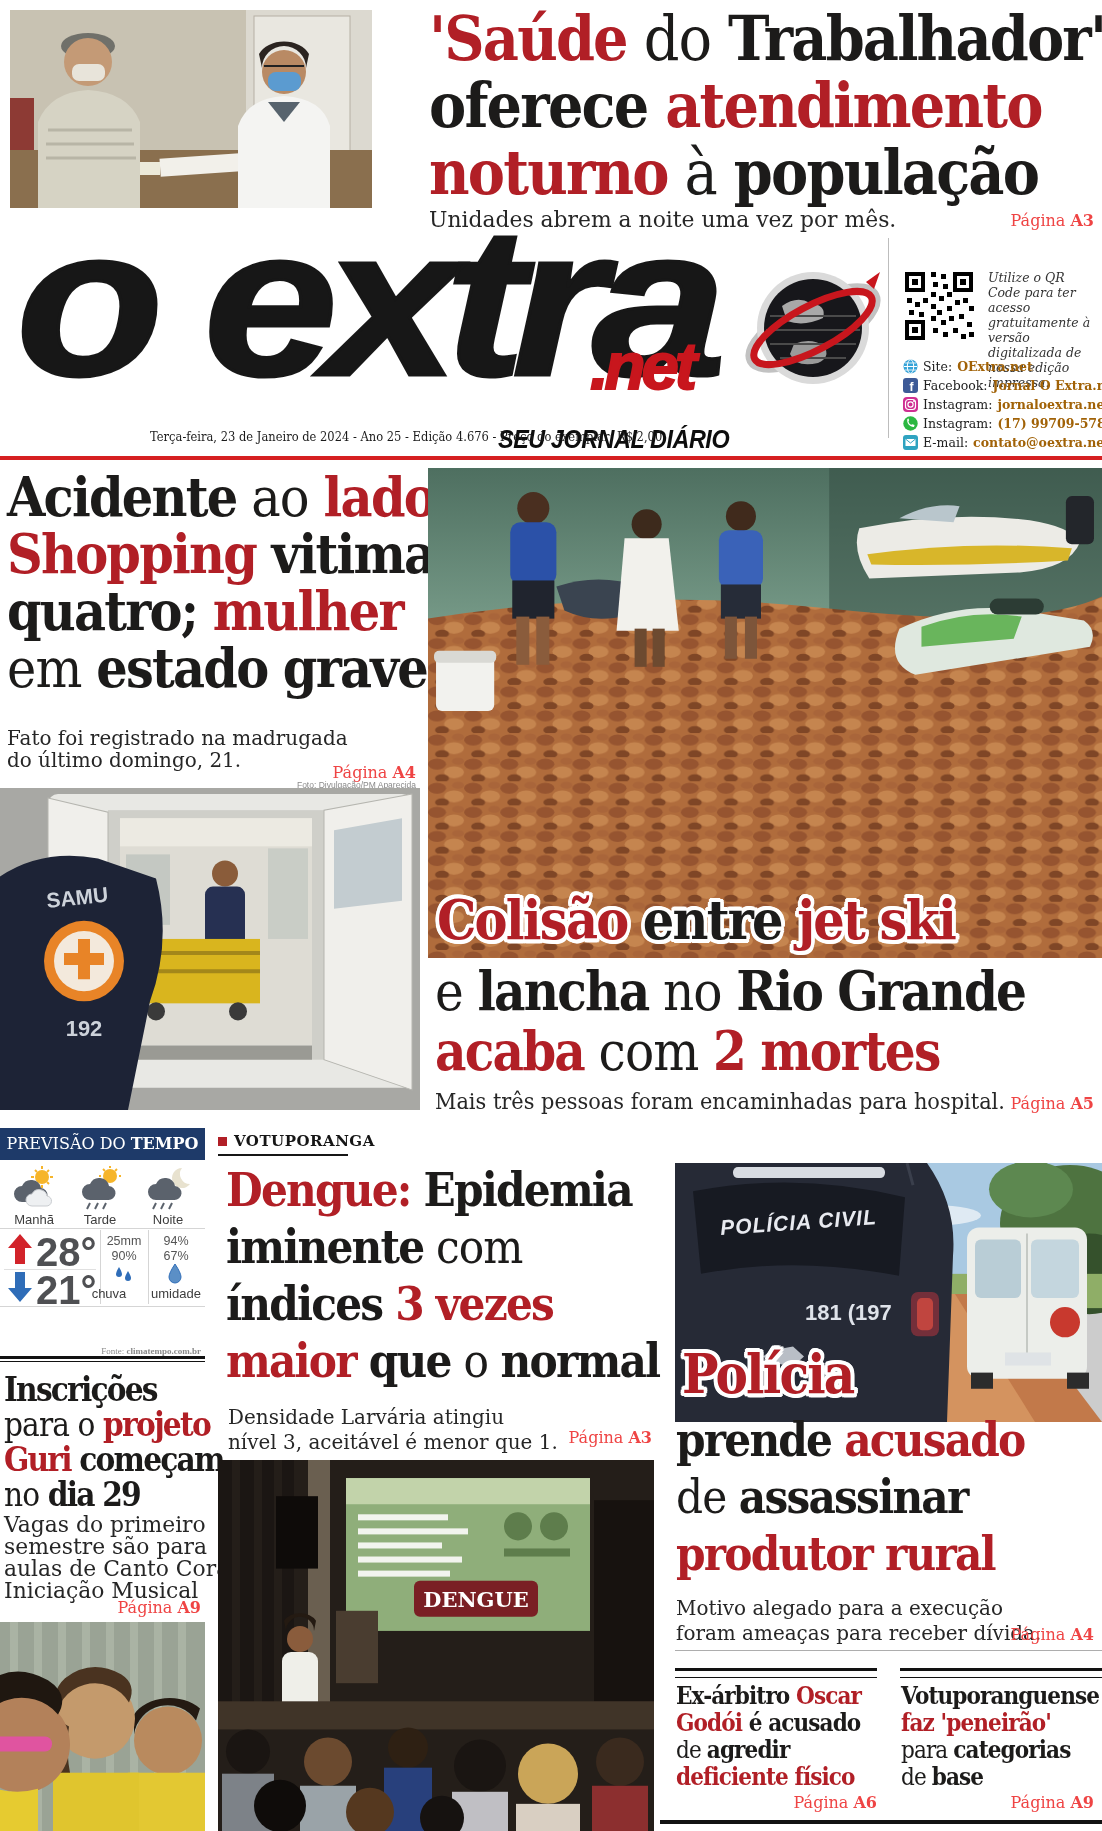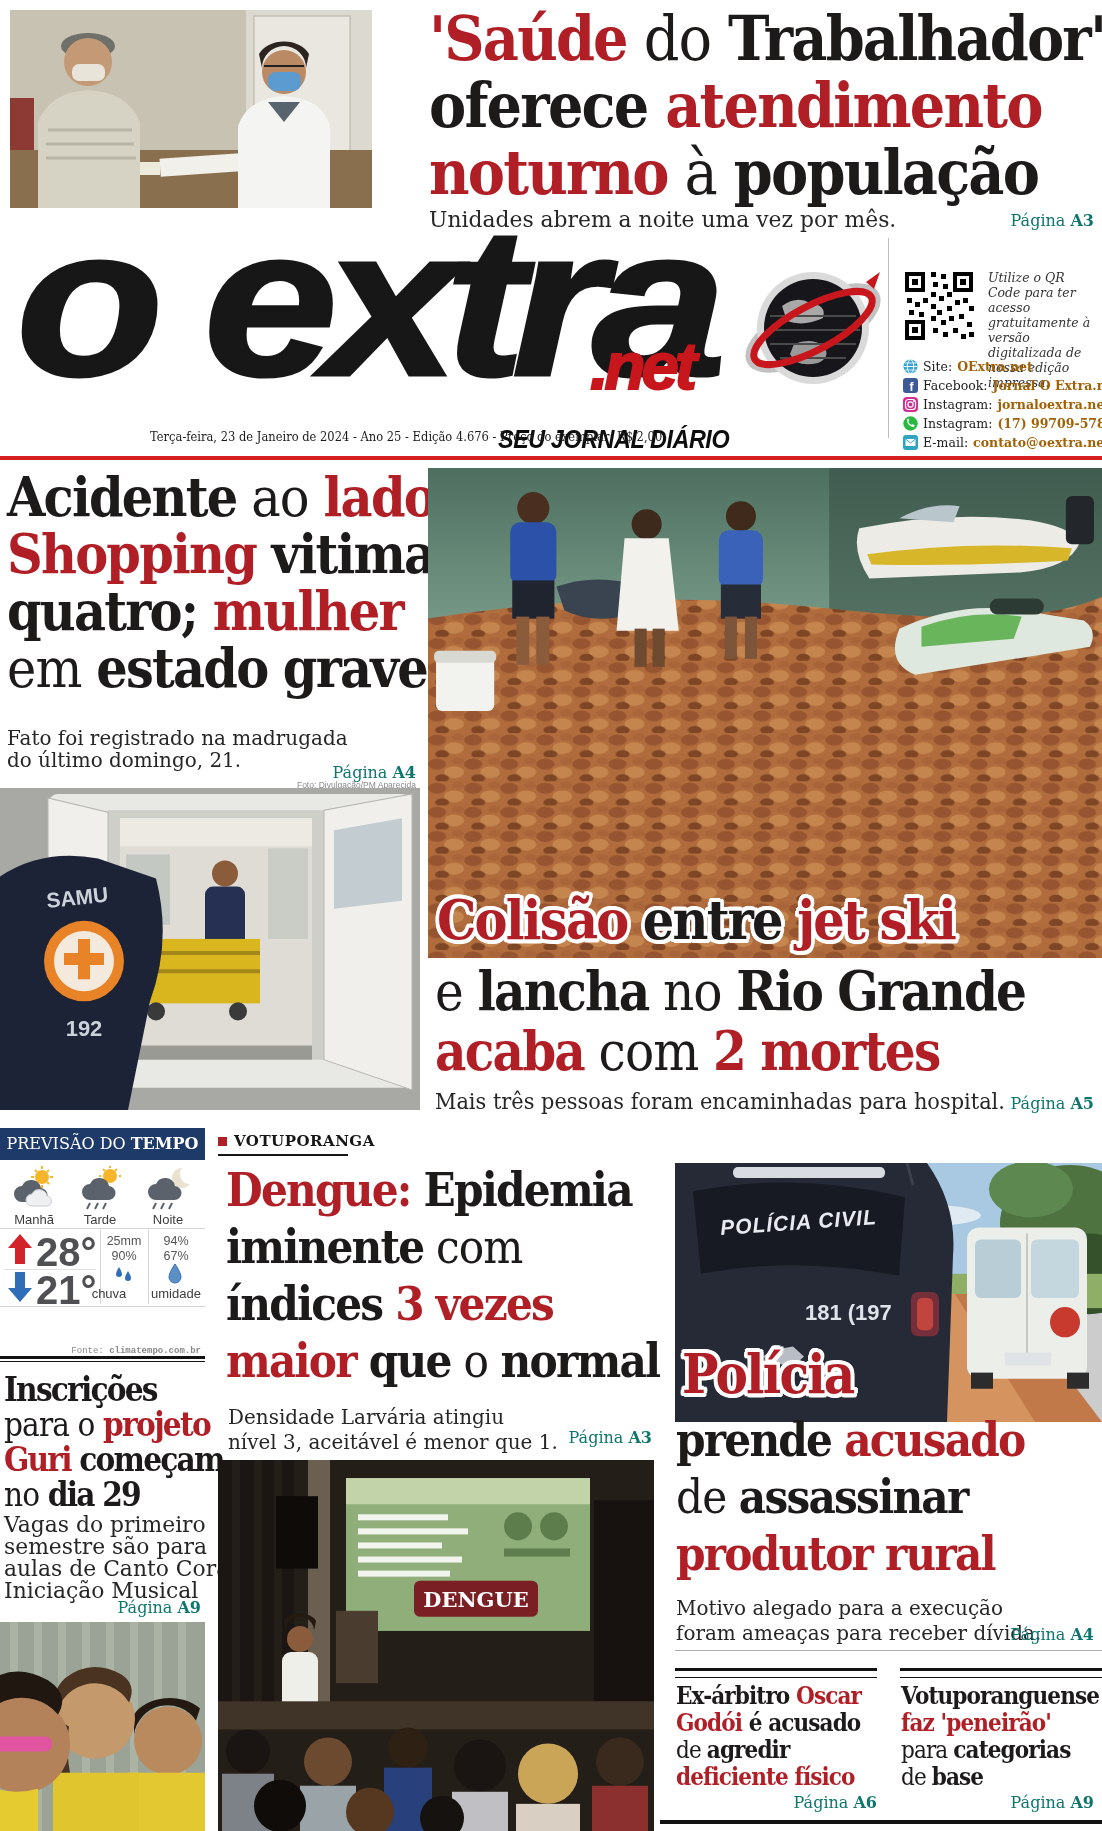--- a/index.html
+++ b/index.html
@@ -4,28 +4,28 @@
 <style>
   html,body{margin:0;padding:0;background:#fff;}
   .page{position:relative;width:1102px;height:1831px;background:#fff;overflow:hidden;font-family:"DejaVu Serif",serif;}
   .abs{position:absolute;}
   .slab{position:absolute;font-family:"DejaVu Serif",serif;font-weight:700;letter-spacing:-2px;line-height:1;white-space:nowrap;color:#1c1b1a;transform-origin:0 0;transform:scaleX(.9);}
   .slab .lgt{font-weight:400;letter-spacing:-1px;color:#1c1b1a;}
   .red{color:#b11f26;}
   .blk{color:#1c1b1a;}
   .sub{position:absolute;font-family:"DejaVu Serif",serif;font-weight:400;color:#262626;white-space:nowrap;transform-origin:0 0;transform:scaleX(.95);}
   .sub span{display:block;}
-  .pg{position:absolute;font-family:"DejaVu Serif",serif;font-size:16px;color:#0f766e;white-space:nowrap;}
+  .pg{position:absolute;font-family:"DejaVu Serif",serif;font-size:16px;color:#ef4444;white-space:nowrap;}
   .pg b{font-weight:700;}
   .ovl{position:absolute;font-family:"DejaVu Serif",serif;font-weight:700;letter-spacing:-2px;line-height:1;white-space:nowrap;transform-origin:0 0;transform:scaleX(.9);z-index:5;
        text-shadow:-4px 0 0 #fff,4px 0 0 #fff,0 -4px 0 #fff,0 4px 0 #fff,-3px -3px 0 #fff,3px -3px 0 #fff,-3px 3px 0 #fff,3px 3px 0 #fff,-2px -4px 0 #fff,2px 4px 0 #fff,-4px 2px 0 #fff,4px -2px 0 #fff;}
   .photo{position:absolute;overflow:hidden;background:#ccc;}
   .photo svg{display:block;width:100%;height:100%;}
   .rule-red{position:absolute;left:0;width:1102px;height:4px;background:#d61f21;}
-  .sans{font-family:Liberation Mono, monospace;}
+  .sans{font-family:Liberation Serif, serif;}
   .wbox-line{position:absolute;background:#d5d5d5;}
   .dbl{position:absolute;height:6px;border-top:3px solid #121212;border-bottom:1px solid #121212;}
   .credit{position:absolute;font-family:"Liberation Sans",sans-serif;font-size:8.5px;color:#8a8a8a;white-space:nowrap;}
   .contact-row{display:flex;align-items:center;gap:5px;height:19px;font-family:"DejaVu Serif",serif;font-size:12.5px;color:#222;white-space:nowrap;}
   .contact-row b{font-weight:700;color:#a16207;}
   .logo-main{position:absolute;left:16px;top:196px;font-family:"Liberation Sans",sans-serif;font-style:italic;font-weight:700;font-size:212px;letter-spacing:-12px;color:#171717;transform:scaleX(1.14);transform-origin:0 0;line-height:1;-webkit-text-stroke:3px #171717;}
   .logo-net{position:absolute;left:590px;top:332px;font-family:"Liberation Sans",sans-serif;font-style:italic;font-weight:700;font-size:67px;letter-spacing:-4px;color:#c8161d;line-height:1;-webkit-text-stroke:2px #c8161d;z-index:3;}
   .tagline{position:absolute;left:498px;top:424px;font-family:"Liberation Sans",sans-serif;font-style:italic;font-weight:700;font-size:26px;color:#0d0d0d;letter-spacing:-.5px;transform:scaleX(.9);transform-origin:0 0;white-space:nowrap;}
   .dateline{position:absolute;left:150px;top:429px;width:360px;text-align:center;font-size:12.5px;color:#1b1b1b;font-family:"DejaVu Serif",serif;white-space:nowrap;transform:scaleX(.92);transform-origin:0 0;}
   .qrnote{position:absolute;left:988px;top:270px;width:110px;font-style:italic;font-size:12.5px;line-height:1.2;color:#333;}

